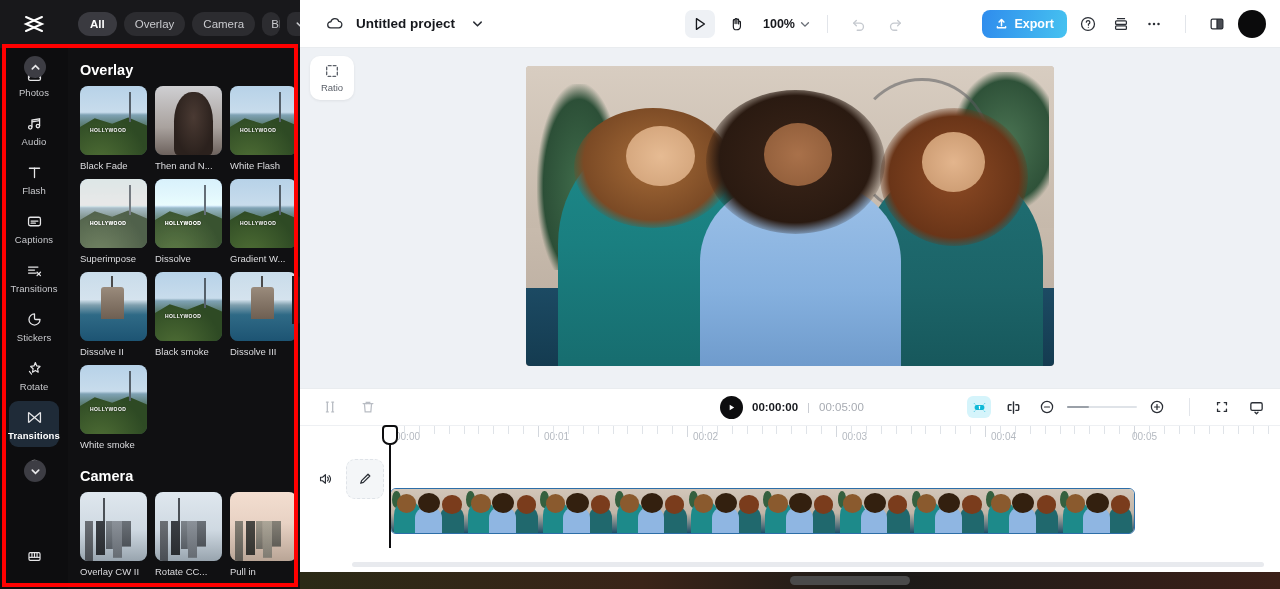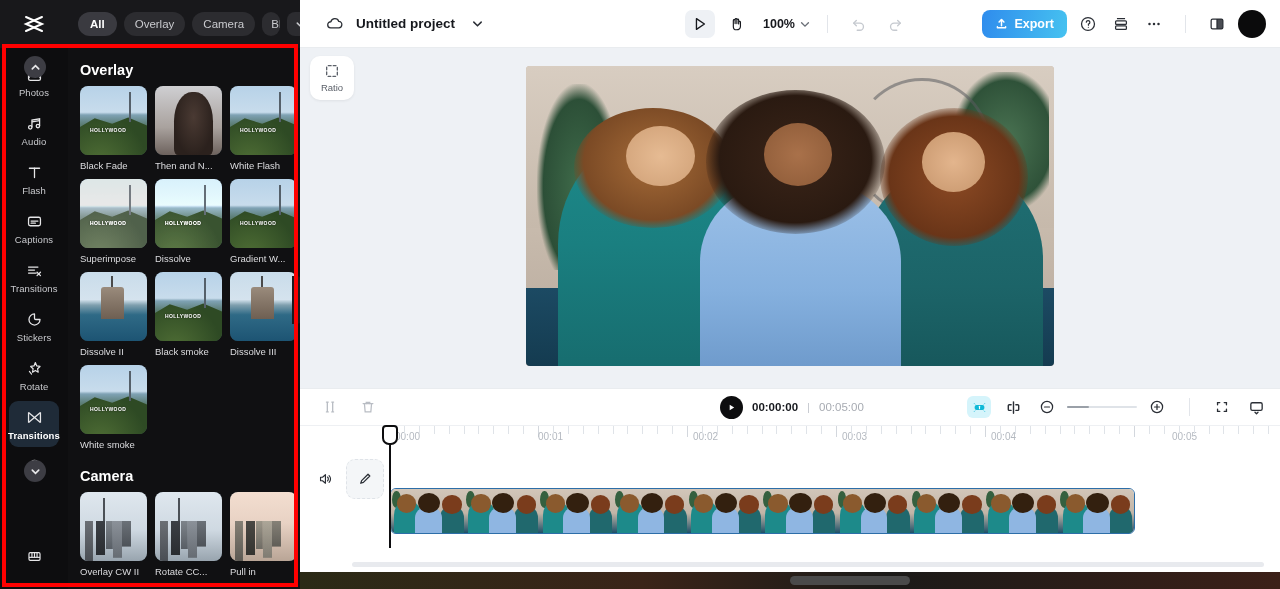--- a/index.html
+++ b/index.html
@@ -677,21 +677,21 @@
         <div class="tick" style="left: 103.9px;"></div>
         <div class="tick" style="left: 118.8px;"></div>
         <div class="tick" style="left: 133.7px;"></div>
         <div class="tick" style="left: 148.6px;"></div>
         <div class="tick" style="left: 163.5px;"></div>
         <div class="tick" style="left: 178.4px;"></div>
         <div class="tick" style="left: 193.3px;"></div>
         <div class="tick" style="left: 208.2px;"></div>
         <div class="tick" style="left: 223.1px;"></div>
         <div class="tick maj" style="left: 238px;"></div>
-        <div class="rlab" style="left: 238px;">00:01</div>
+        <div class="rlab" style="left: 244px;">00:01</div>
         <div class="tick" style="left: 252.9px;"></div>
         <div class="tick" style="left: 267.8px;"></div>
         <div class="tick" style="left: 282.7px;"></div>
         <div class="tick" style="left: 297.6px;"></div>
         <div class="tick" style="left: 312.5px;"></div>
         <div class="tick" style="left: 327.4px;"></div>
         <div class="tick" style="left: 342.3px;"></div>
         <div class="tick" style="left: 357.2px;"></div>
         <div class="tick" style="left: 372.1px;"></div>
         <div class="tick maj" style="left: 387px;"></div>
@@ -721,21 +721,21 @@
         <div class="tick" style="left: 699.9px;"></div>
         <div class="tick" style="left: 714.8px;"></div>
         <div class="tick" style="left: 729.7px;"></div>
         <div class="tick" style="left: 744.6px;"></div>
         <div class="tick" style="left: 759.5px;"></div>
         <div class="tick" style="left: 774.4px;"></div>
         <div class="tick" style="left: 789.3px;"></div>
         <div class="tick" style="left: 804.2px;"></div>
         <div class="tick" style="left: 819.1px;"></div>
         <div class="tick maj" style="left: 834px;"></div>
-        <div class="rlab" style="left: 872px;">00:05</div>
+        <div class="rlab" style="left: 832px;">00:05</div>
         <div class="tick" style="left: 848.9px;"></div>
         <div class="tick" style="left: 863.8px;"></div>
         <div class="tick" style="left: 878.7px;"></div>
         <div class="tick" style="left: 893.6px;"></div>
         <div class="tick" style="left: 908.5px;"></div>
         <div class="tick" style="left: 923.4px;"></div>
         <div class="tick" style="left: 938.3px;"></div>
         <div class="tick" style="left: 953.2px;"></div>
         <div class="tick" style="left: 968.1px;"></div>
       </div>

